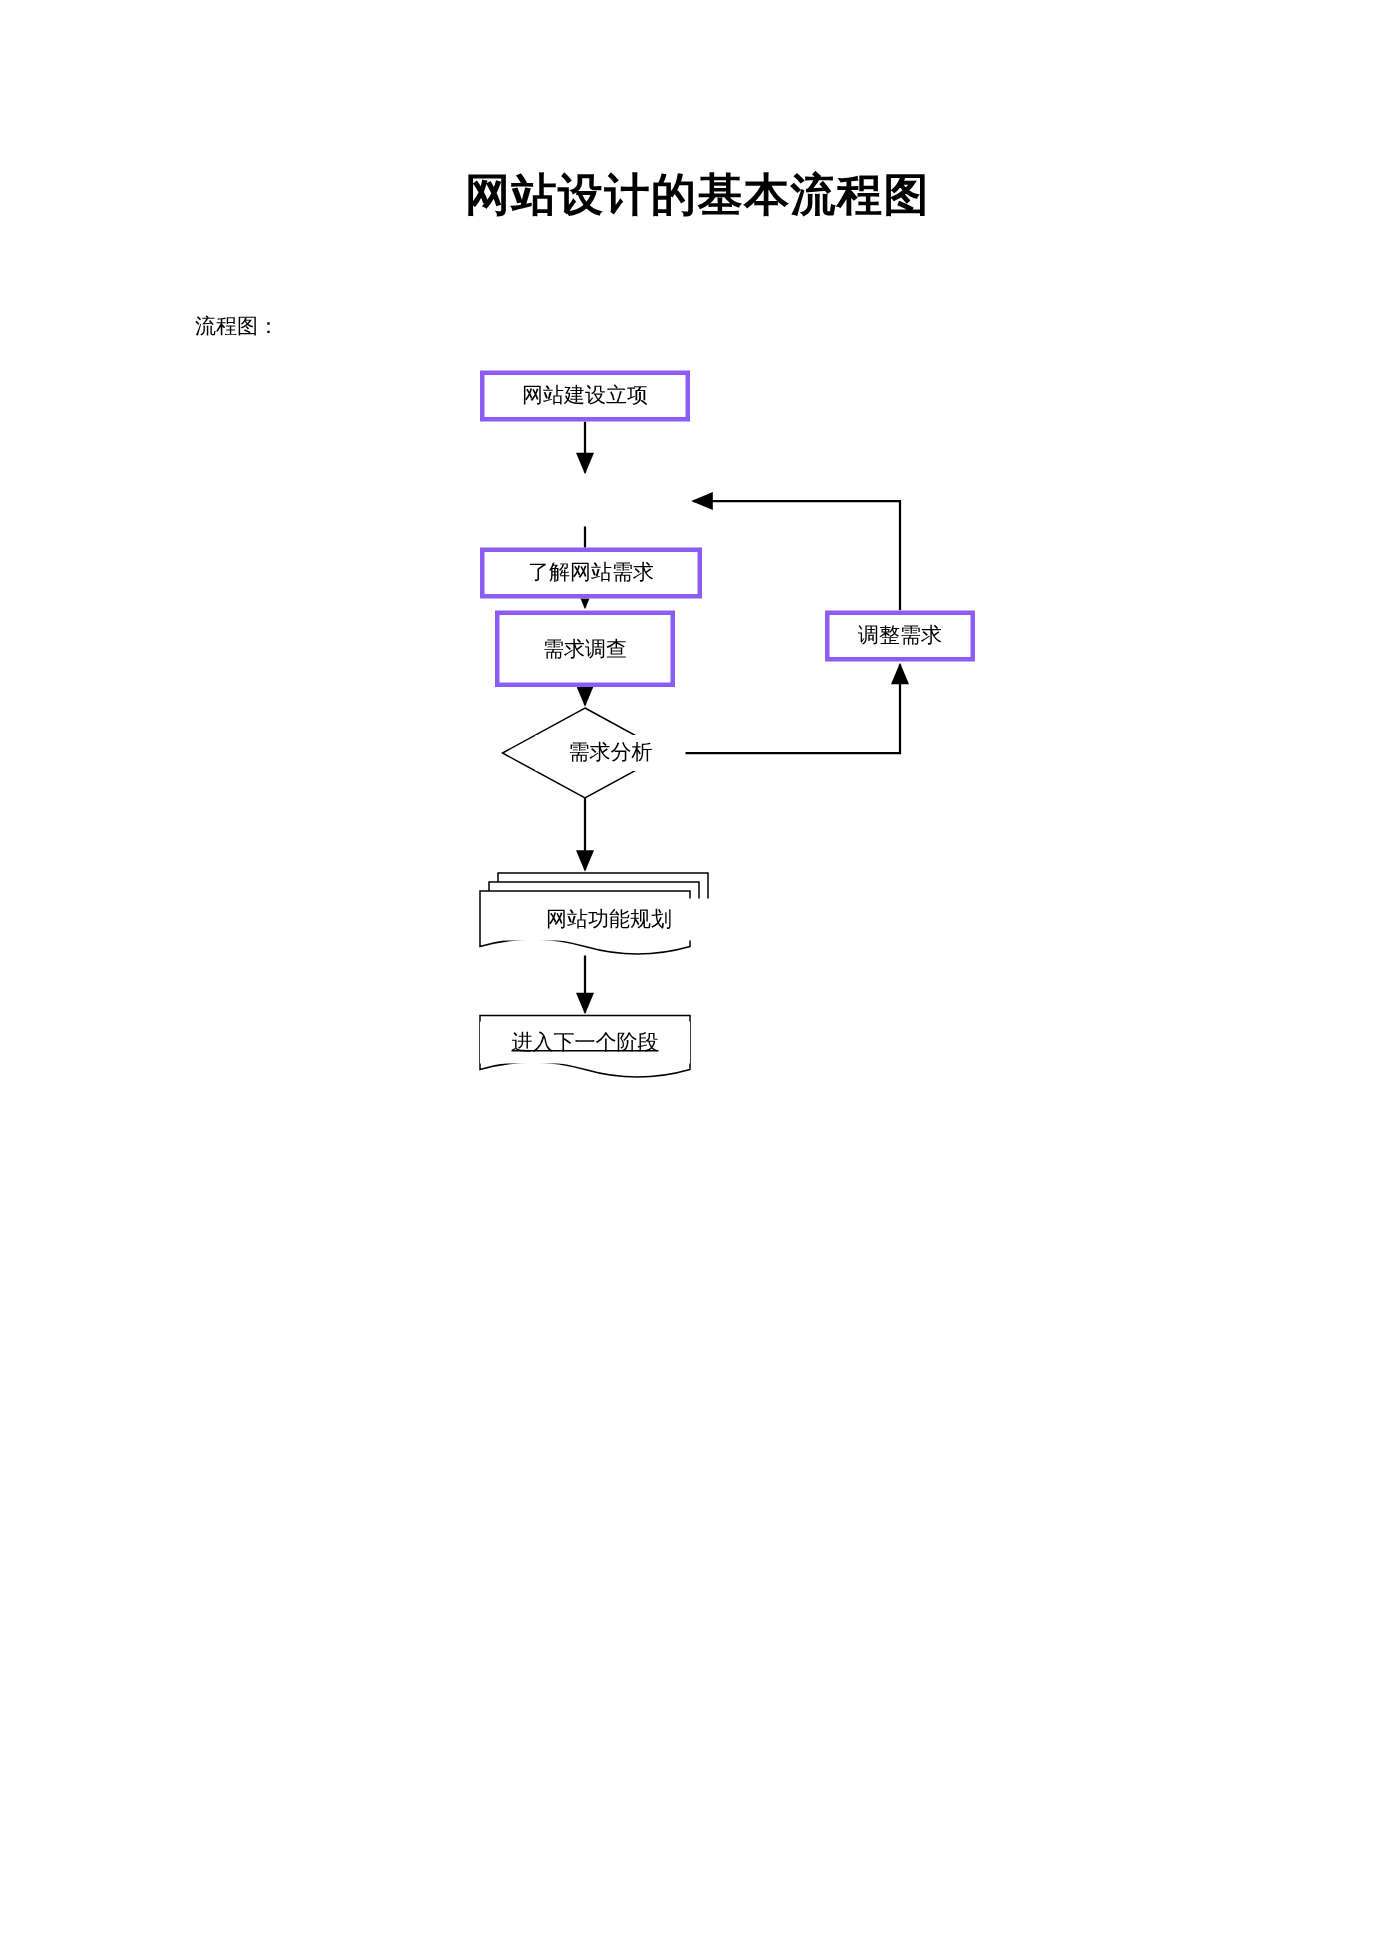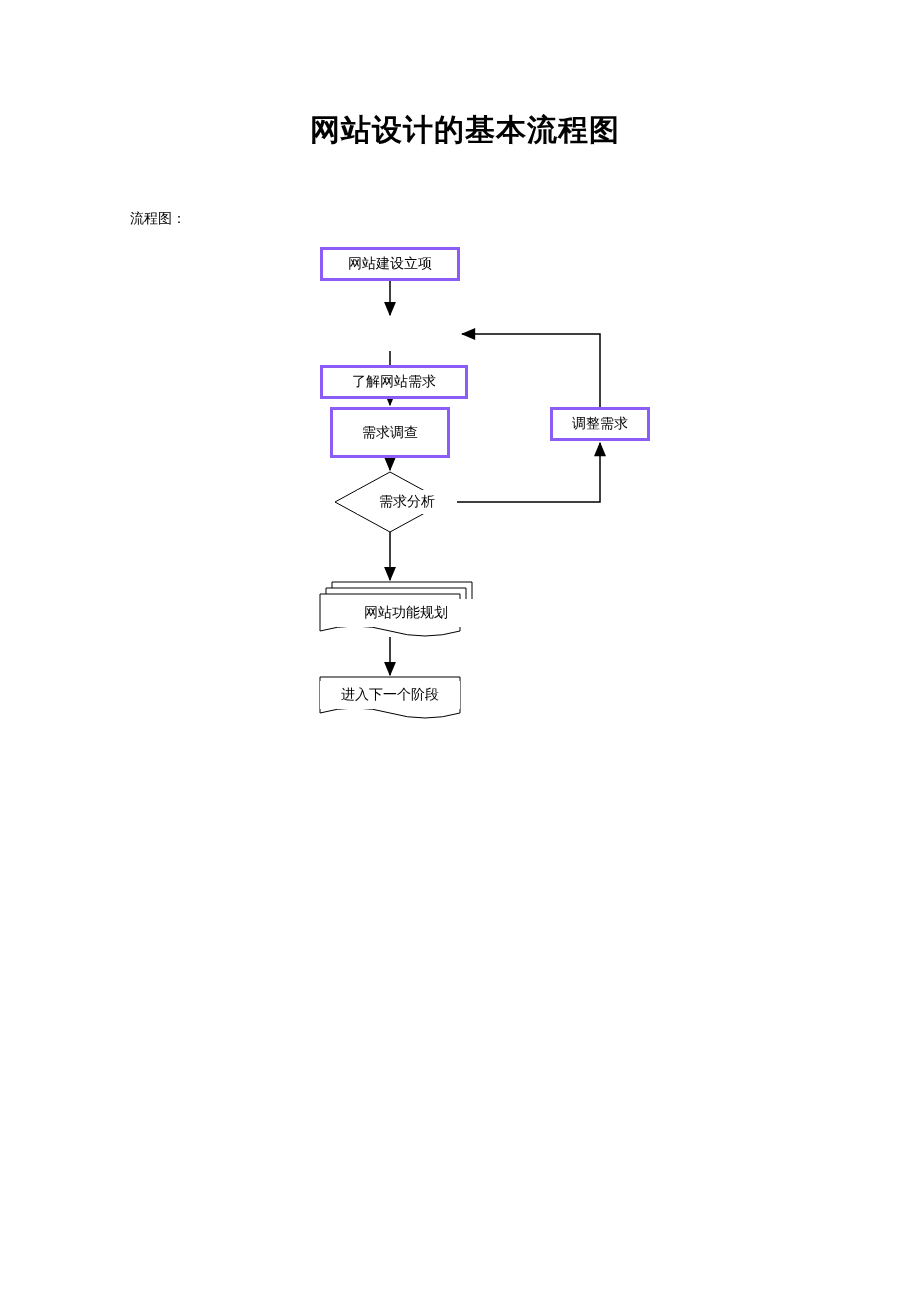--- a/index.html
+++ b/index.html
@@ -121,18 +121,18 @@
     </div>
 
     <div class="node diamond-label" style="left:107px; top:243px; width:100px; height:24px;">
       <span>需求分析</span>
     </div>
 
     <div class="node diamond-label" style="left:86px; top:352px; width:140px; height:28px;">
       <span>网站功能规划</span>
     </div>
 
-    <div class="node diamond-label" style="left:70px; top:434px; width:140px; height:28px;">
+    <div class="node diamond-label" style="left:70px; top:434px; width:140px; height:28px;text-decoration:underline;">
       <span>进入下一个阶段</span>
     </div>
 
   </div>
 </div>
 
 </body></html>

